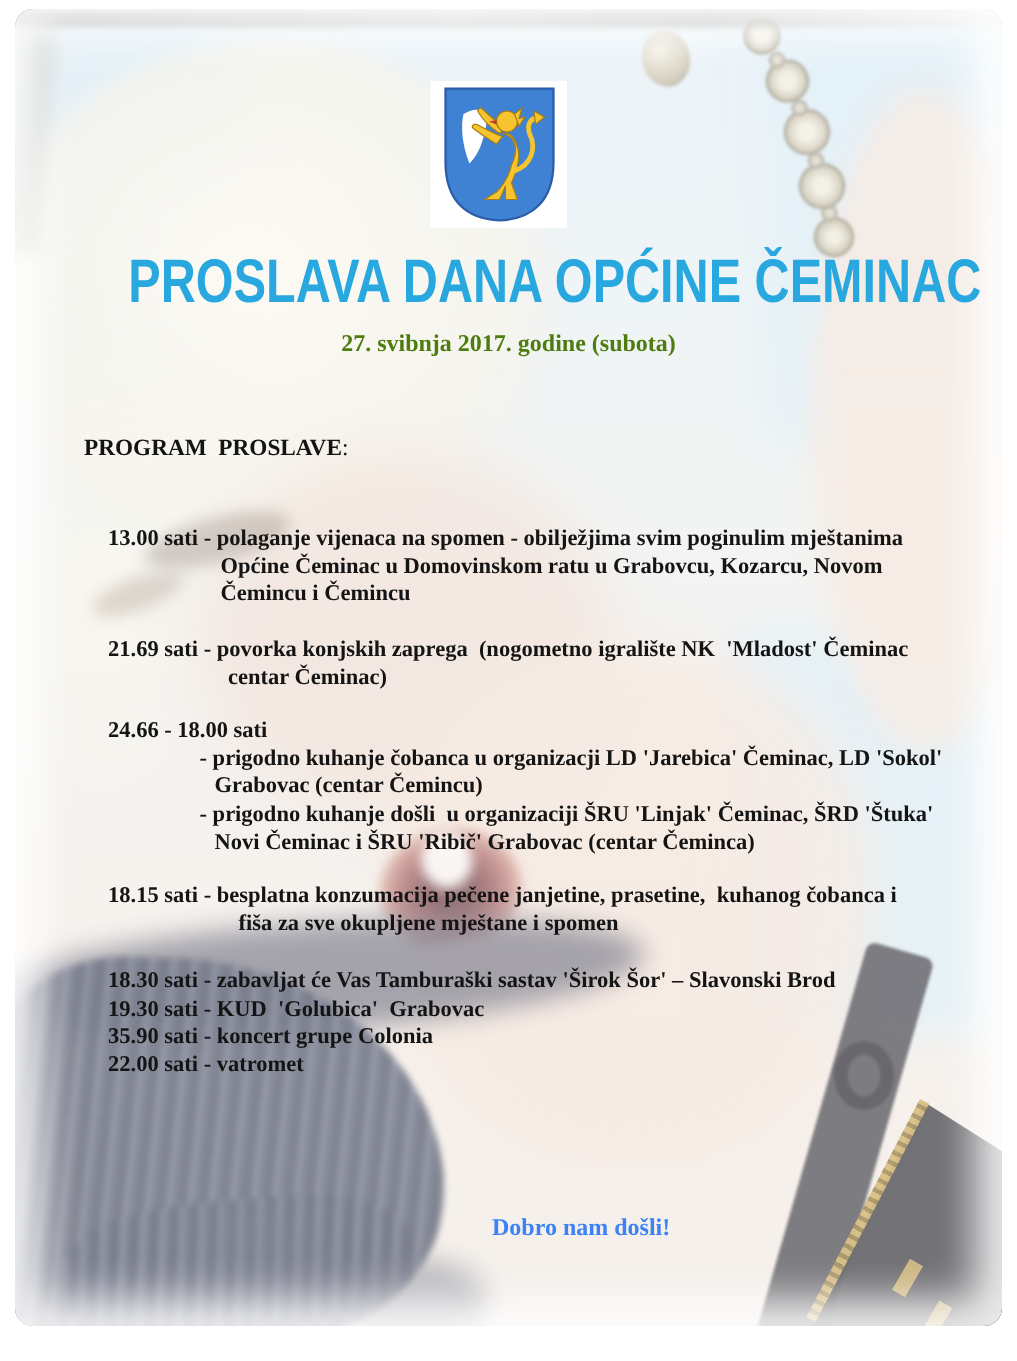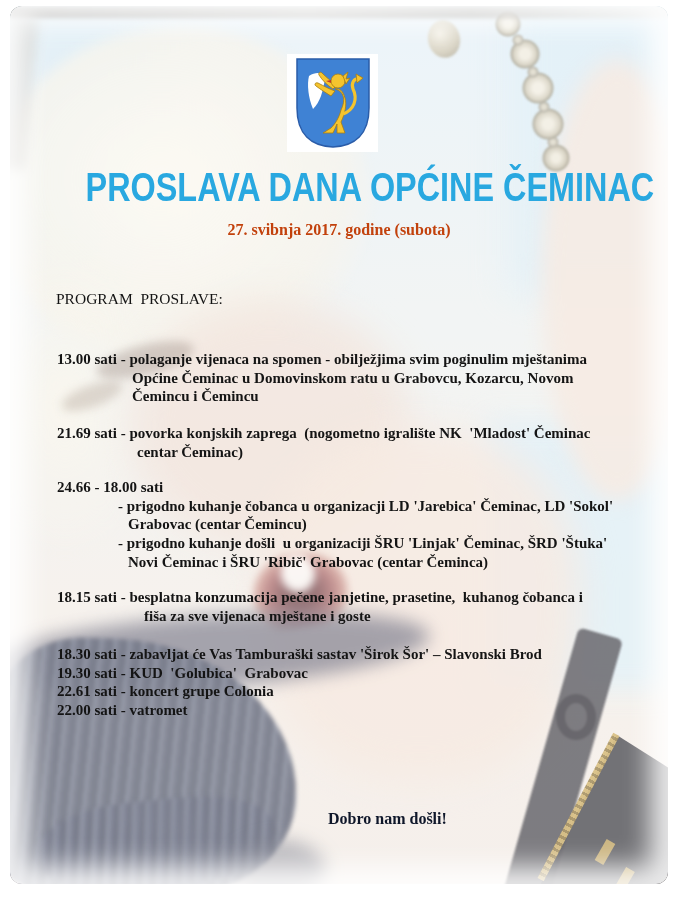--- a/index.html
+++ b/index.html
@@ -72,30 +72,30 @@
   
   .crest-panel{position:absolute;left:287px;top:54px;width:91px;height:98px;background:#fff;
         display:flex;align-items:center;justify-content:center;z-index:3;}
 
   
   .title-wrap{position:absolute;left:10px;top:166px;width:658px;text-align:center;z-index:4;}
   .title-inner{display:inline-block;transform:scale(0.79,1.0);transform-origin:center;
         font-family:"Liberation Sans",sans-serif;font-weight:700;font-size:41px;line-height:42px;
         letter-spacing:0;color:#29a8e0;white-space:pre;}
   .date-line{position:absolute;left:10px;top:221px;width:658px;text-align:center;z-index:4;
-        font-weight:700;font-size:16px;color:#c2410c;white-space:pre;}
+        font-weight:700;font-size:16px;color:#4d7c0f;white-space:pre;}
   .heading{position:absolute;left:56px;top:290px;z-index:4;font-size:15.5px;color:#141414;white-space:pre;}
-  .heading .hb{font-weight:400;}
+  .heading .hb{font-weight:700;}
   .heading .colon{font-weight:400;}
-  .blk{position:absolute;left:57px;z-index:4;font-family:Liberation Serif, serif;}
+  .blk{position:absolute;left:72px;z-index:4;font-family:Liberation Serif, serif;}
   .line{white-space:pre;font-weight:700;font-size:15px;line-height:18.7px;color:#141414;}
   .i61{padding-left:61px}.i71{padding-left:71px}.i75{padding-left:75px}.i80{padding-left:80px}.i87{padding-left:87px}
   #b1{top:350px}#b2{top:424px}#b3{top:478px}#b4{top:588px}#b5{top:645px}
   .closing{position:absolute;left:328px;top:810px;z-index:4;
-        font-weight:700;font-size:16px;color:#0f172a;white-space:pre;}
+        font-weight:700;font-size:16px;color:#3b82f6;white-space:pre;}
 </style>
 </head>
 <body>
 
 <div class="page">
 
   <div class="photo">
     <div id="skyL"></div>
     <div id="skyRT"></div>
     <div id="skyRM"></div>
@@ -163,25 +163,25 @@
   <div class="blk" id="b3">
     <div class="line">24.66 - 18.00 sati</div>
     <div class="line i61">- prigodno kuhanje čobanca u organizacji LD 'Jarebica' Čeminac, LD 'Sokol'</div>
     <div class="line i71">Grabovac (centar Čemincu)</div>
     <div class="line i61">- prigodno kuhanje došli  u organizaciji ŠRU 'Linjak' Čeminac, ŠRD 'Štuka'</div>
     <div class="line i71">Novi Čeminac i ŠRU 'Ribič' Grabovac (centar Čeminca)</div>
   </div>
 
   <div class="blk" id="b4">
     <div class="line">18.15 sati - besplatna konzumacija pečene janjetine, prasetine,  kuhanog čobanca i</div>
-    <div class="line i87">fiša za sve vijenaca mještane i goste</div>
+    <div class="line i87">fiša za sve okupljene mještane i spomen</div>
   </div>
 
   <div class="blk" id="b5">
     <div class="line">18.30 sati - zabavljat će Vas Tamburaški sastav 'Širok Šor' – Slavonski Brod</div>
     <div class="line">19.30 sati - KUD  'Golubica'  Grabovac</div>
-    <div class="line">22.61 sati - koncert grupe Colonia</div>
+    <div class="line">35.90 sati - koncert grupe Colonia</div>
     <div class="line">22.00 sati - vatromet</div>
   </div>
 
   <div class="closing">Dobro nam došli!</div>
 
 </div>
 
 </body></html>

